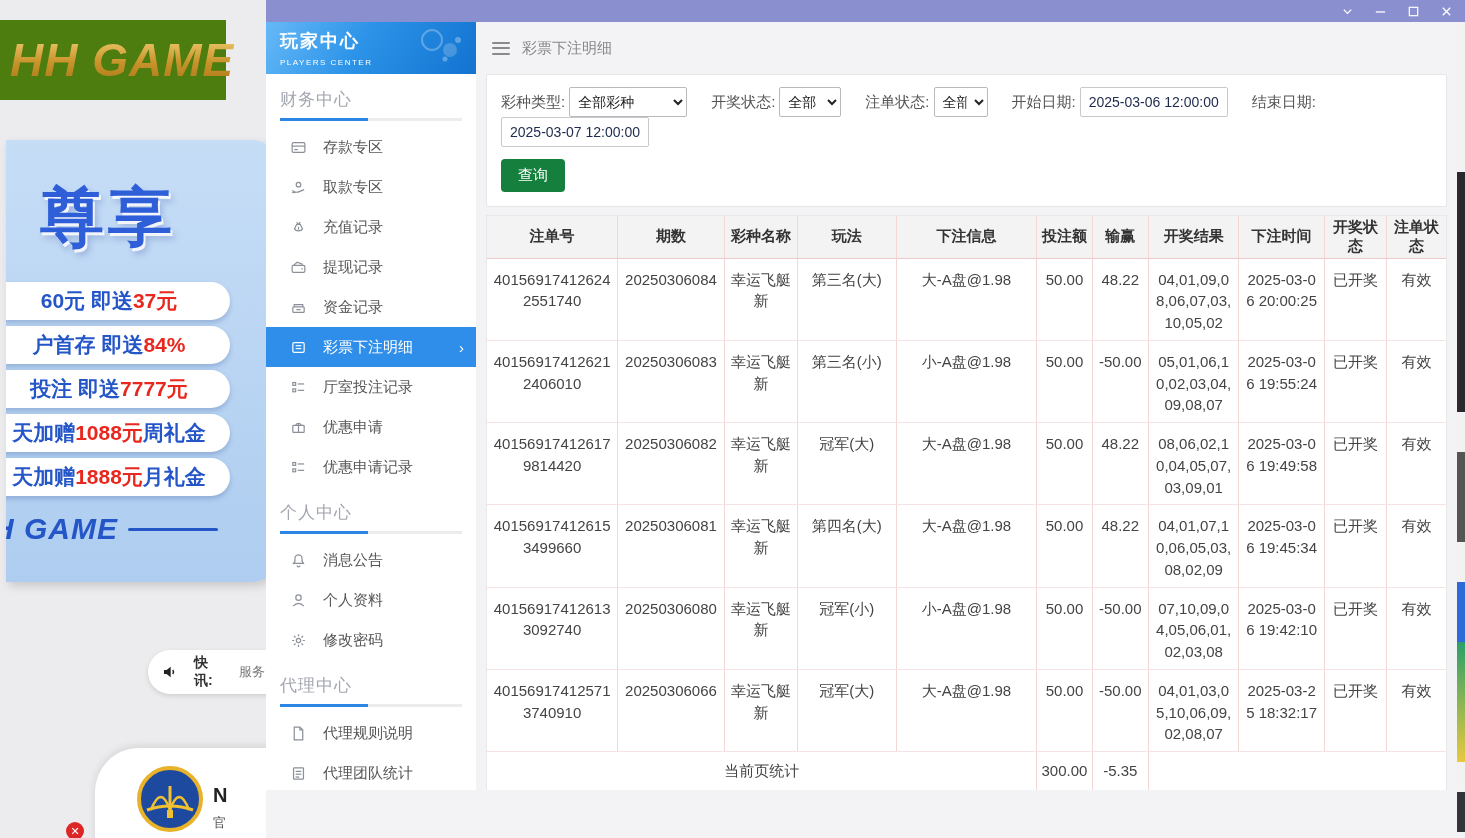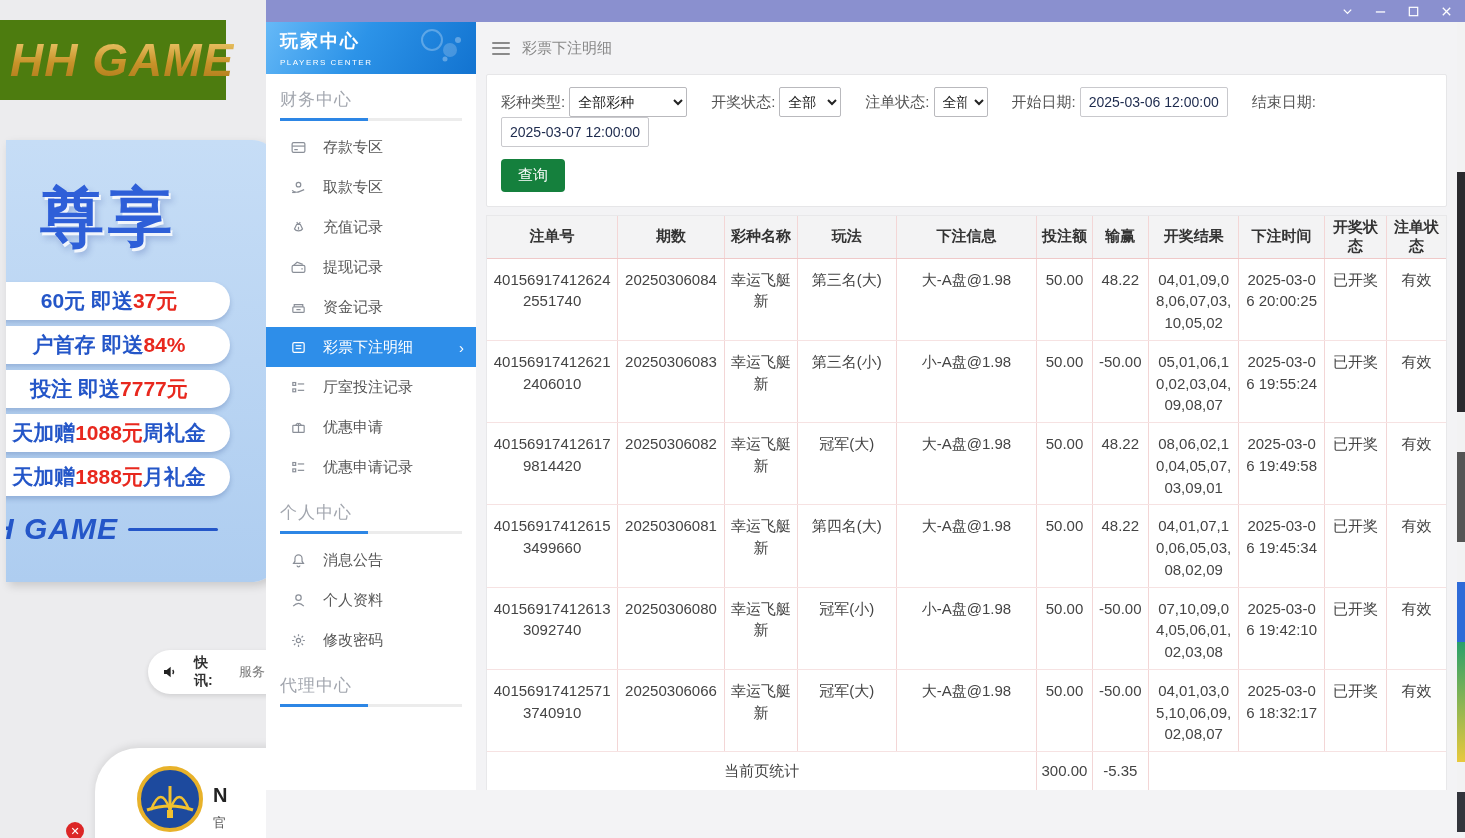--- a/index.html
+++ b/index.html
@@ -313,20 +313,38 @@
               <div class="side-item">
                 <svg class="it-icon" viewBox="0 0 24 24" fill="none" stroke="currentColor" stroke-width="1.7">
                   <circle cx="12" cy="12" r="3"></circle>
                   <path d="M12 3 v3 M12 18 v3 M3 12 h3 M18 12 h3 M5.6 5.6 l2.1 2.1 M16.3 16.3 l2.1 2.1 M18.4 5.6 l-2.1 2.1 M7.7 16.3 l-2.1 2.1"></path>
                 </svg>
                 <span class="it-label">修改密码</span>
               </div>
             </div>
             <div class="side-section-title">代理中心</div>
             <div class="sec-line"></div>
+            <div class="side-items">
+              <div class="side-item">
+                <svg class="it-icon" viewBox="0 0 24 24" fill="none" stroke="currentColor" stroke-width="1.7">
+                  <path d="M6 3 h8 l4 4 v14 H6 z"></path>
+                  <path d="M14 3 v4 h4"></path>
+                </svg>
+                <span class="it-label">代理规则说明</span>
+              </div>
+              <div class="side-item">
+                <svg class="it-icon" viewBox="0 0 24 24" fill="none" stroke="currentColor" stroke-width="1.7">
+                  <rect x="5" y="4" width="14" height="16" rx="1"></rect>
+                  <line x1="8" y1="9" x2="16" y2="9"></line>
+                  <line x1="8" y1="13" x2="16" y2="13"></line>
+                  <line x1="8" y1="17" x2="13" y2="17"></line>
+                </svg>
+                <span class="it-label">代理团队统计</span>
+              </div>
+            </div>
           </div>
       </aside>
 
       <main class="main">
         <div class="topbar">
           <div class="hamburger">
               <i></i>
               <i></i>
               <i></i>
             </div>
@@ -453,21 +471,21 @@
                 </tr>
                 <tr class="data-row">
                   <td>401569174125713740910</td>
                   <td>20250306066</td>
                   <td>幸运飞艇新</td>
                   <td>冠军(大)</td>
                   <td>大-A盘@1.98</td>
                   <td>50.00</td>
                   <td>-50.00</td>
                   <td>04,01,03,05,10,06,09,02,08,07</td>
-                  <td>2025-03-06 18:32:17</td>
+                  <td>2025-03-25 18:32:17</td>
                   <td>已开奖</td>
                   <td>有效</td>
                 </tr>
                 <tr class="summary-row">
                   <td colspan="5">当前页统计</td>
                   <td>300.00</td>
                   <td>-5.35</td>
                   <td colspan="4" class="no-b"></td>
                 </tr>
               </tbody>

